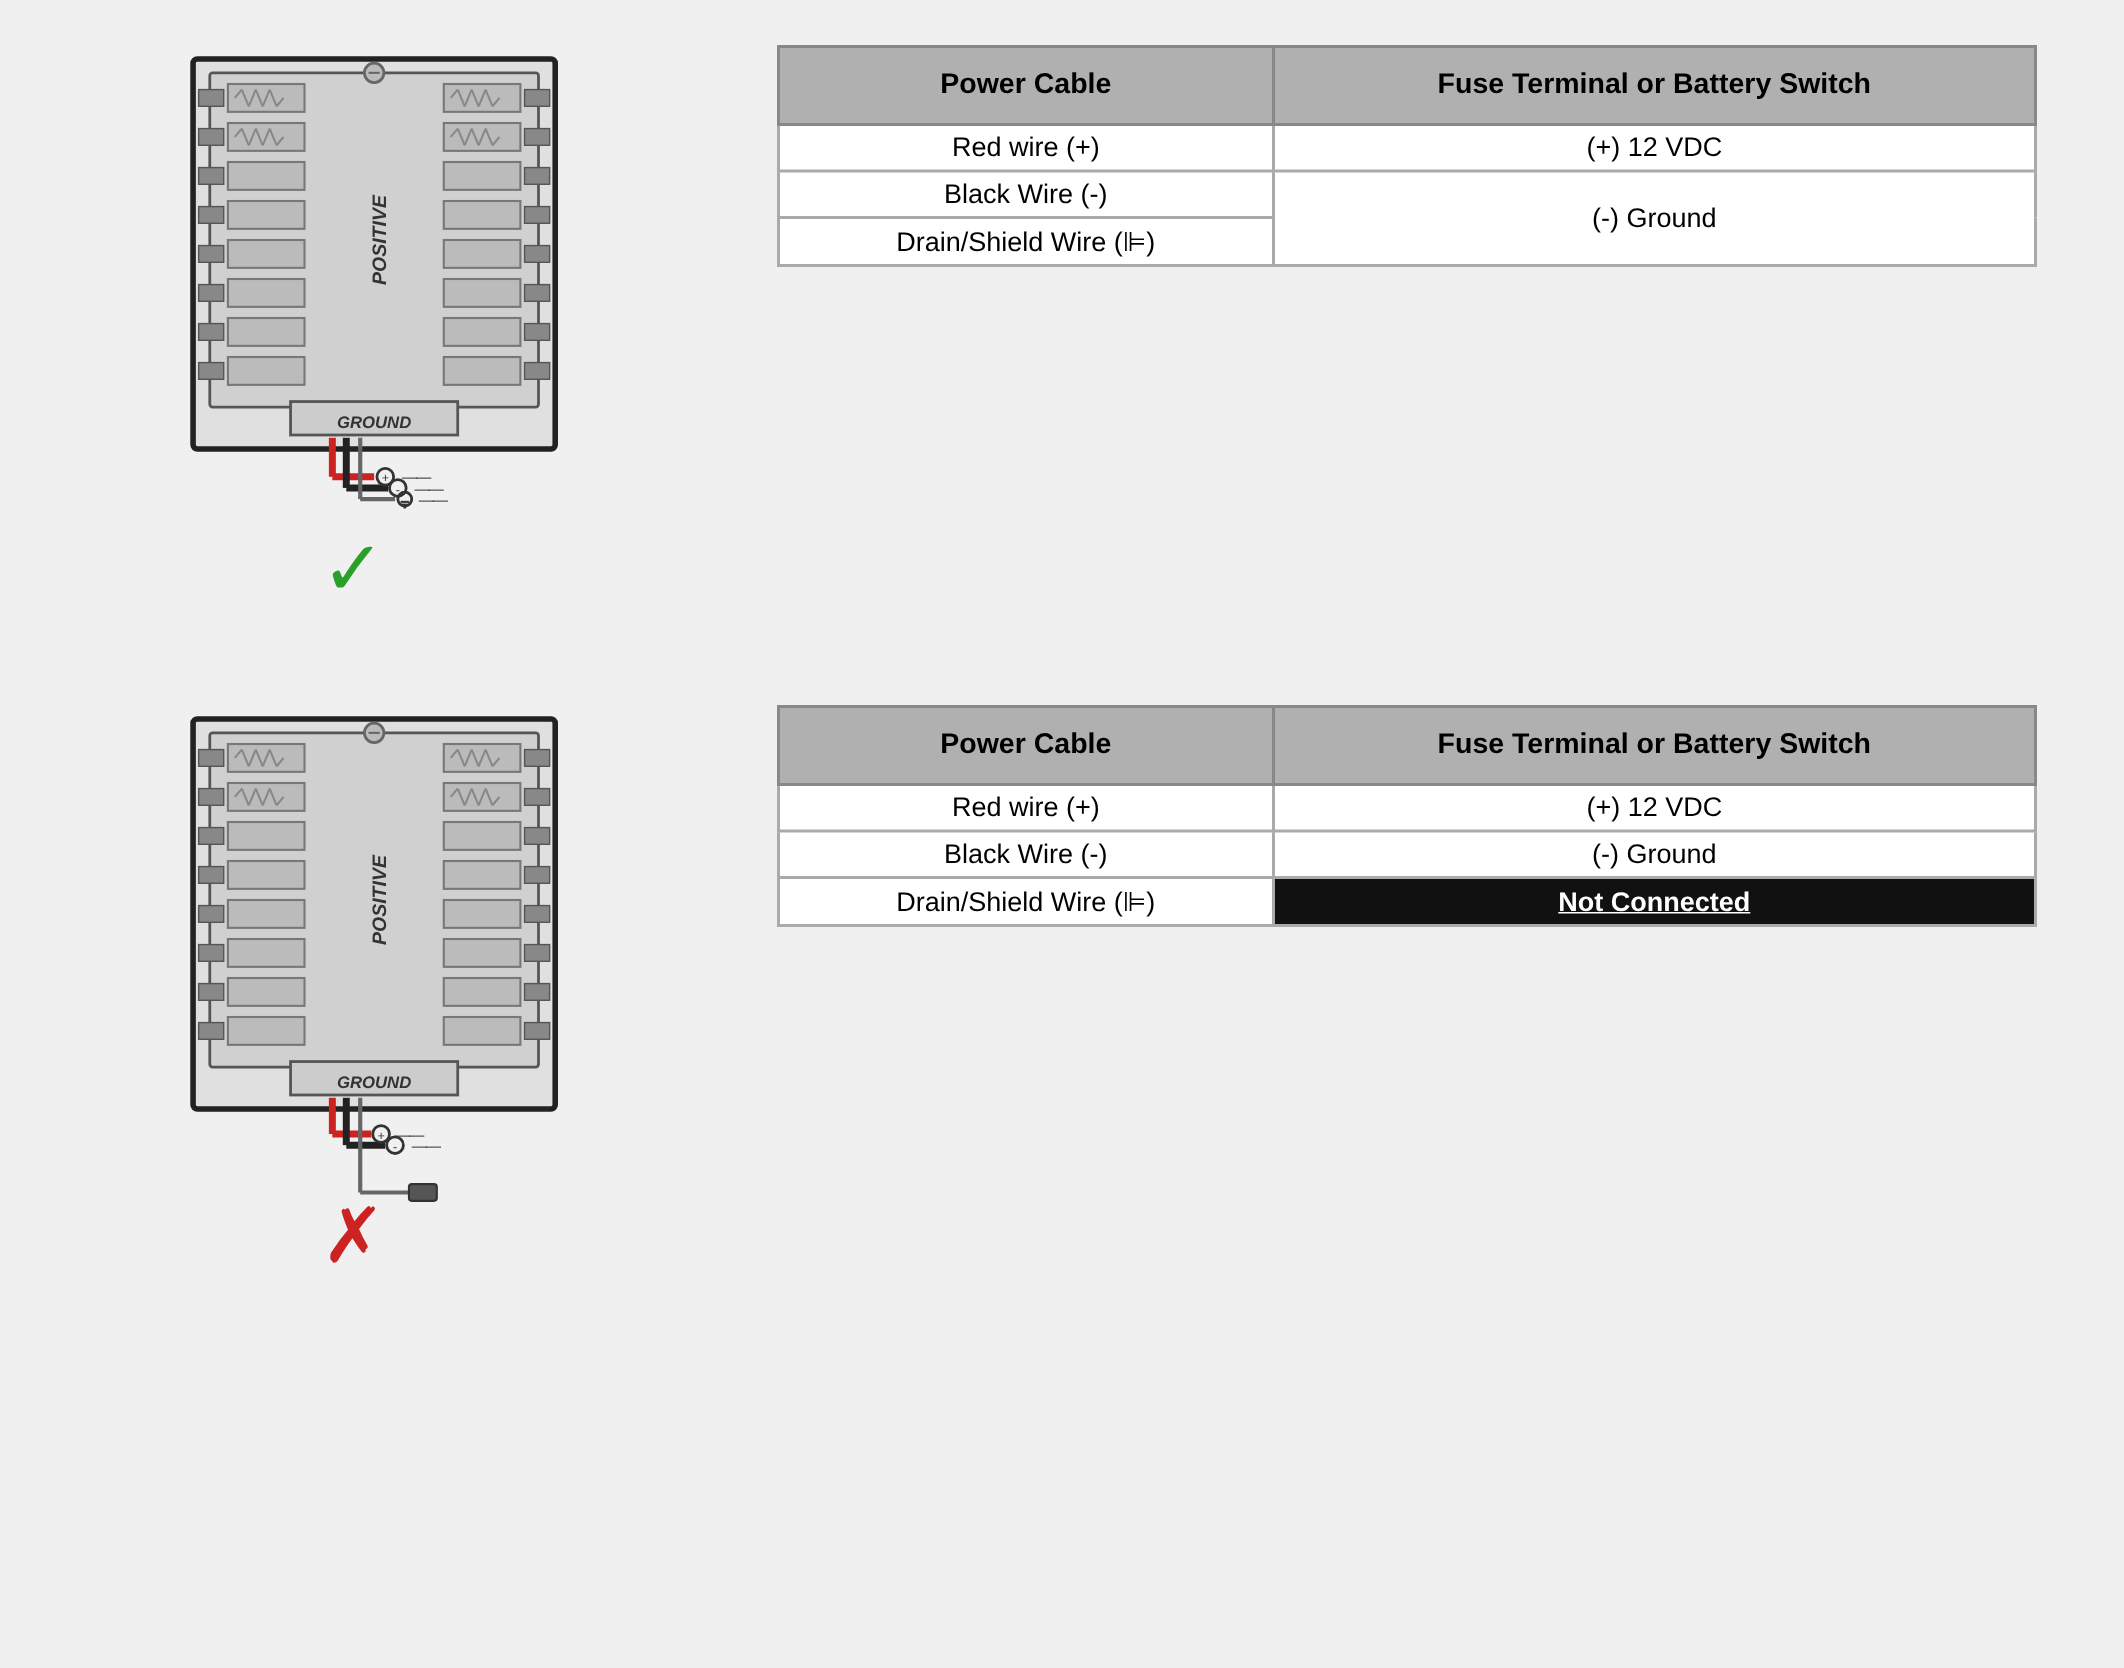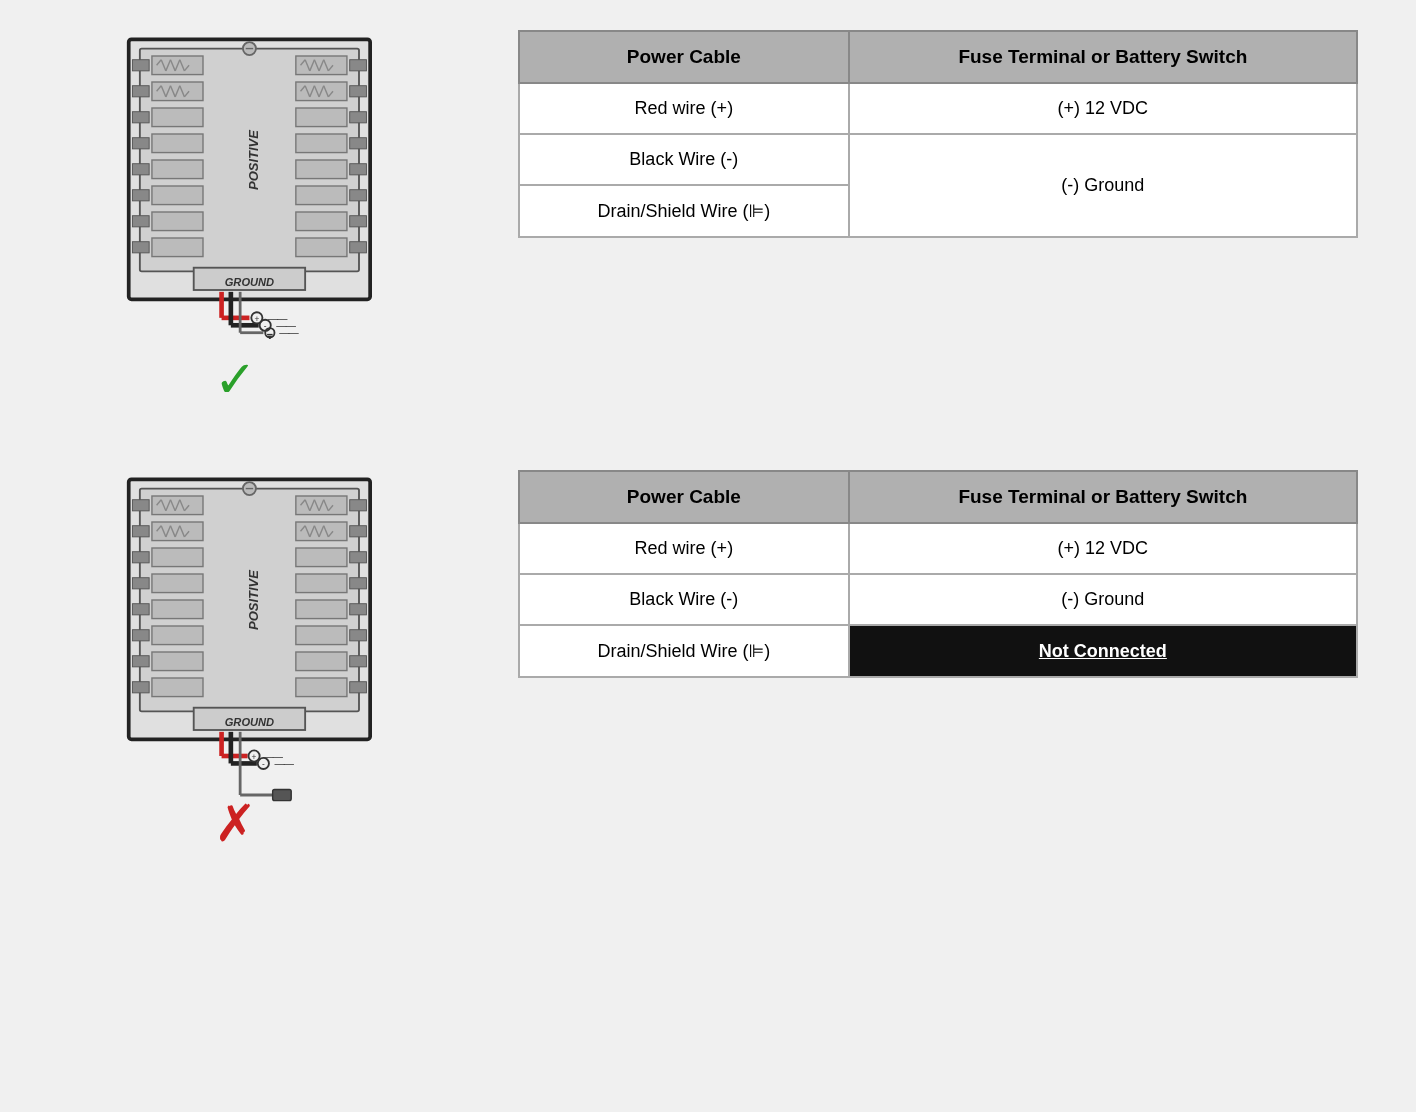--- a/index.html
+++ b/index.html
@@ -44,21 +44,21 @@
     .wiring-table th {
       background: #b0b0b0;
       padding: 14px 20px;
       text-align: center;
       font-weight: bold;
       font-size: 19px;
       border: 2px solid #888;
     }
 
     .wiring-table td {
-      padding: 14px 20px;
+      padding: 4px 20px;
       border: 2px solid #aaa;
       text-align: center;
       background: #fff;
       font-size: 18px;
     }
 
     .not-connected-cell {
       background: #111 !important;
       color: #fff !important;
       font-weight: bold;

